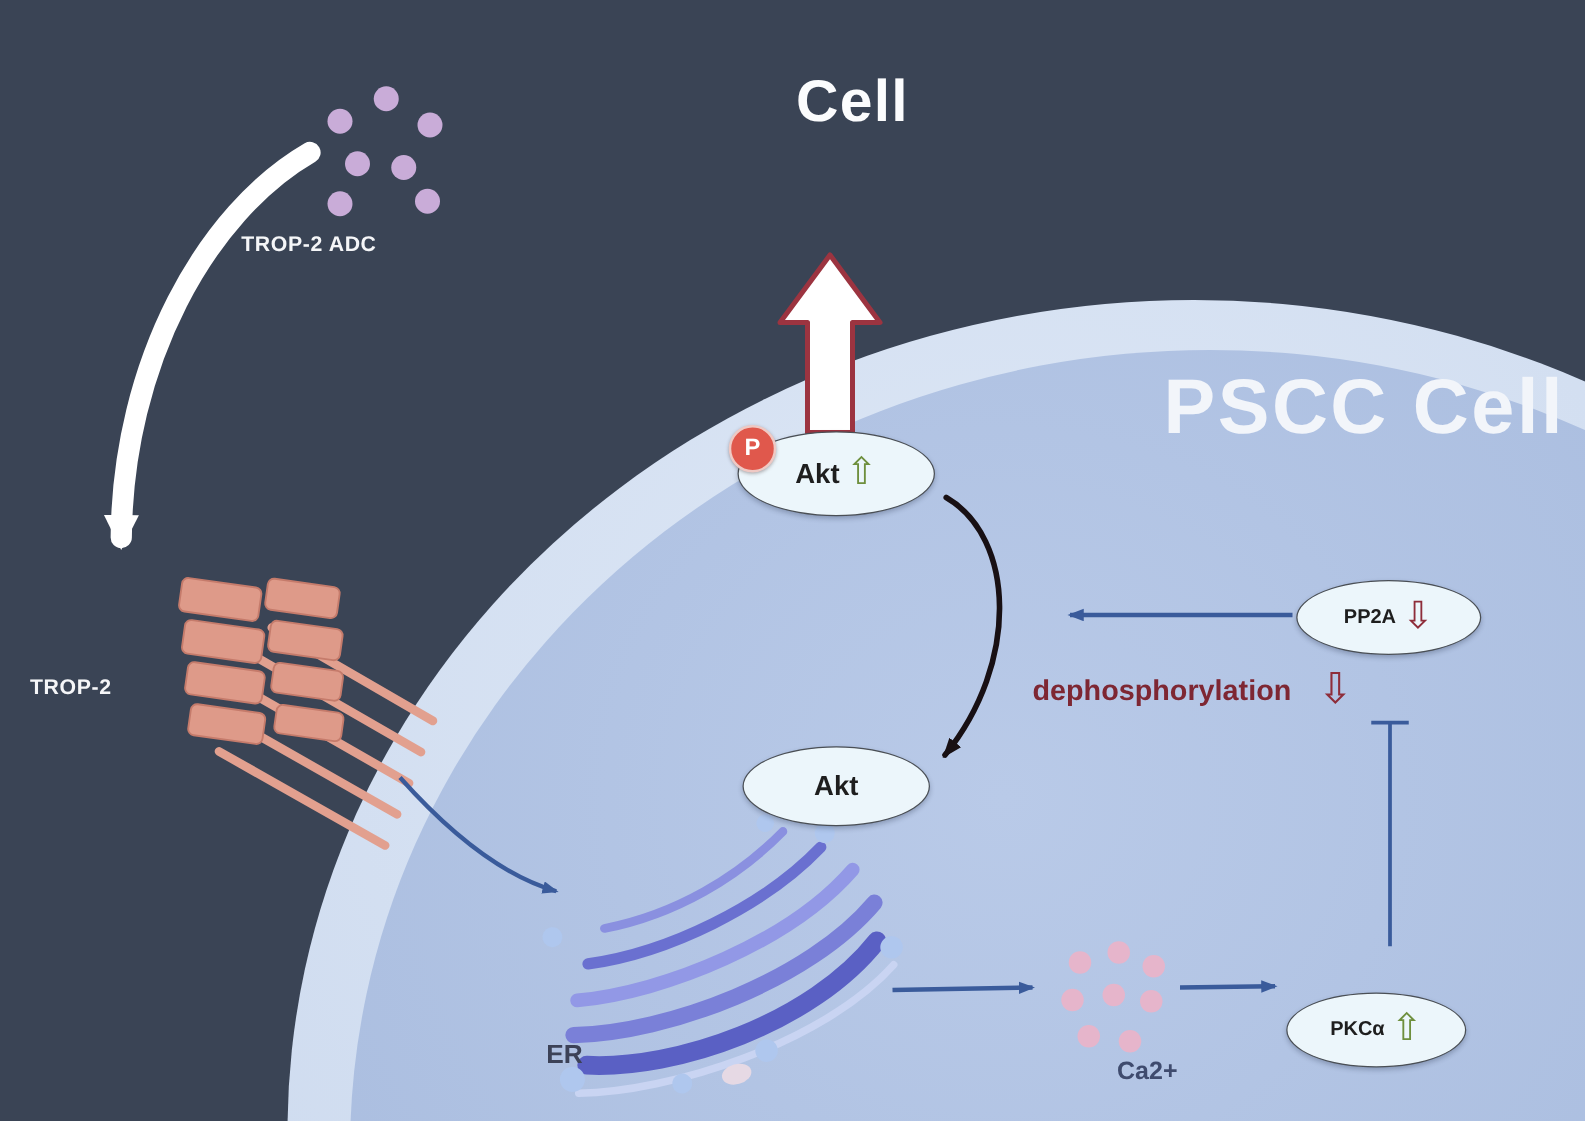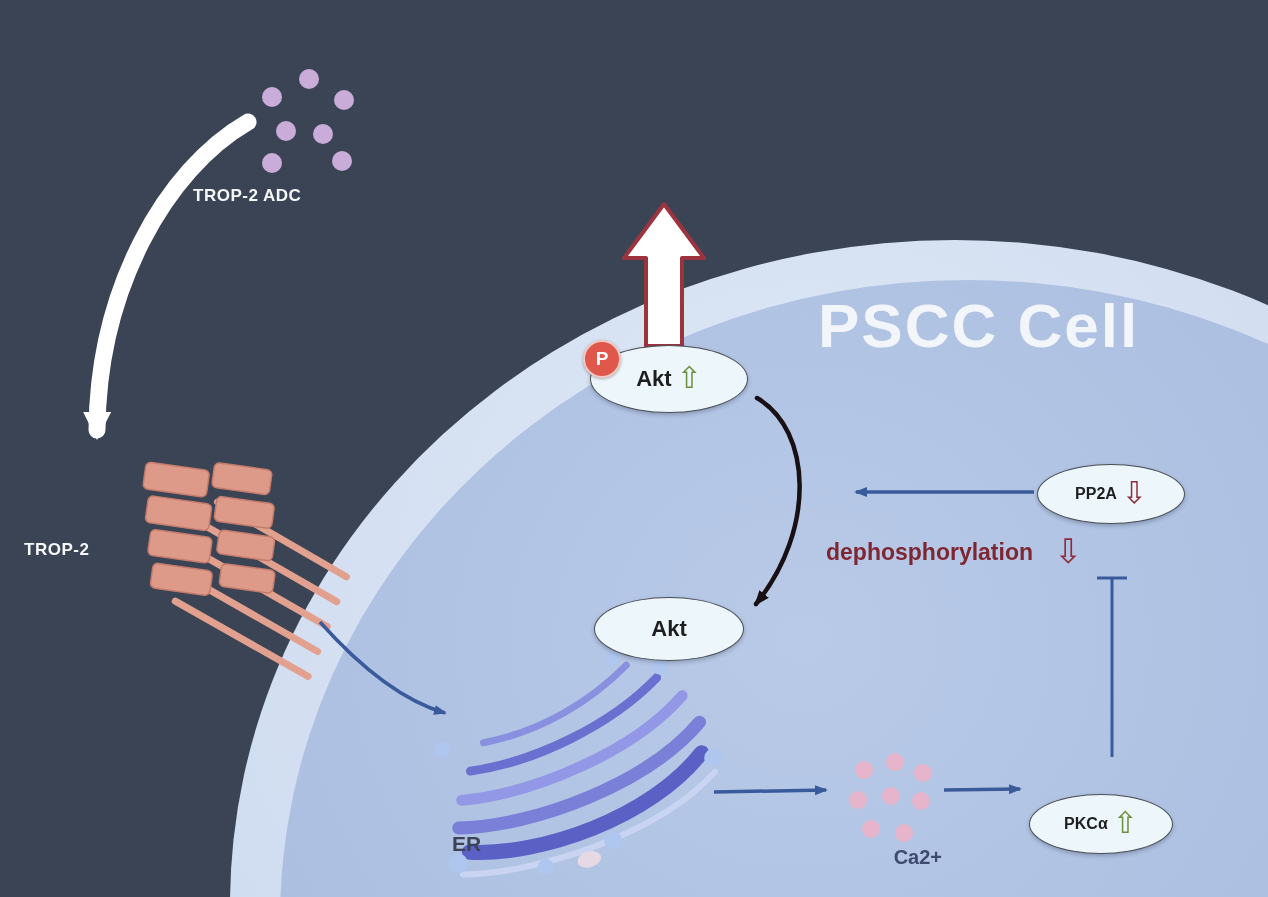--- a/index.html
+++ b/index.html
@@ -4,26 +4,26 @@
 <style>
   html,body{margin:0;padding:0;}
   body{font-family:"Liberation Sans","DejaVu Sans",sans-serif;}
   .stage{position:relative;width:1268px;height:897px;background:#3A4455;overflow:hidden;}
   .stage svg.canvas{position:absolute;left:0;top:0;}
 
   .lbl{position:absolute;user-select:none;}
   .lbl-proliferation{left:482px;top:52px;width:400px;text-align:center;color:#FBFCFD;
       font-size:47px;font-weight:700;line-height:1.22;letter-spacing:1px;}
   .lbl-proliferation span{display:block;}
-  .lbl-pscc{left:818px;top:290px;width:434px;text-align:left;color:#F2F5FA;
+  .lbl-pscc{left:818px;top:290px;width:434px;text-align:right;color:#F2F5FA;
       font-size:62px;font-weight:700;letter-spacing:2px;}
   .lbl-adc{left:193px;top:186px;width:165px;text-align:left;color:#F5F6F8;
       font-size:17px;font-weight:700;letter-spacing:.5px;}
   .lbl-trop2{left:24px;top:540px;color:#F5F6F8;font-size:17px;font-weight:700;letter-spacing:.5px;}
-  .lbl-er{left:452px;top:832px;color:#3C4257;font-size:21px;font-weight:700;}
+  .lbl-er{left:437px;top:832px;color:#3C4257;font-size:21px;font-weight:700;}
   .lbl-ca{left:848px;top:846px;width:94px;text-align:right;color:#3F4B6E;font-size:20px;font-weight:700;}
   .lbl-dephos{left:826px;top:536px;display:flex;align-items:center;gap:21px;}
   .lbl-dephos .txt{color:#7E2733;font-size:23px;font-weight:700;}
   .lbl-dephos .glyph{color:#8E2D3A;font-size:34px;line-height:1;font-weight:400;margin-top:-2px;}
 
   .node{position:absolute;display:flex;align-items:center;justify-content:center;gap:5px;
       background:#ECF6FB;border:1.6px solid #4A4F55;border-radius:50%;
       box-shadow:0 2px 4px rgba(25,35,60,.28);}
   .node .node-label{color:#1E1E1E;font-size:22px;font-weight:700;}
   .node .sm{font-size:16px;}
@@ -142,20 +142,21 @@
     </g>
 
     <line x1="1034" y1="492" x2="856" y2="492" stroke="#3A5B9B" stroke-width="3.5" marker-end="url(#mBlue)"></line>
 
     <path d="M 757 398 C 812 430, 816 530, 756 604" fill="none" stroke="#181014" stroke-width="4.5" stroke-linecap="round" marker-end="url(#mBlack)"></path>
 
     <polygon points="646,346 646,258 624,258 664,204 704,258 682,258 682,346" fill="#FFFFFF" stroke="#9C3440" stroke-width="4" stroke-linejoin="round"></polygon>
   </svg>
 
   <div class="lbl lbl-proliferation">
+    <span>Cell</span>
   </div>
 
   <div class="lbl lbl-pscc">PSCC Cell</div>
 
   <div class="lbl lbl-adc">TROP-2 ADC</div>
 
   <div class="lbl lbl-trop2">TROP-2</div>
 
   <div class="lbl lbl-er">ER</div>
 

